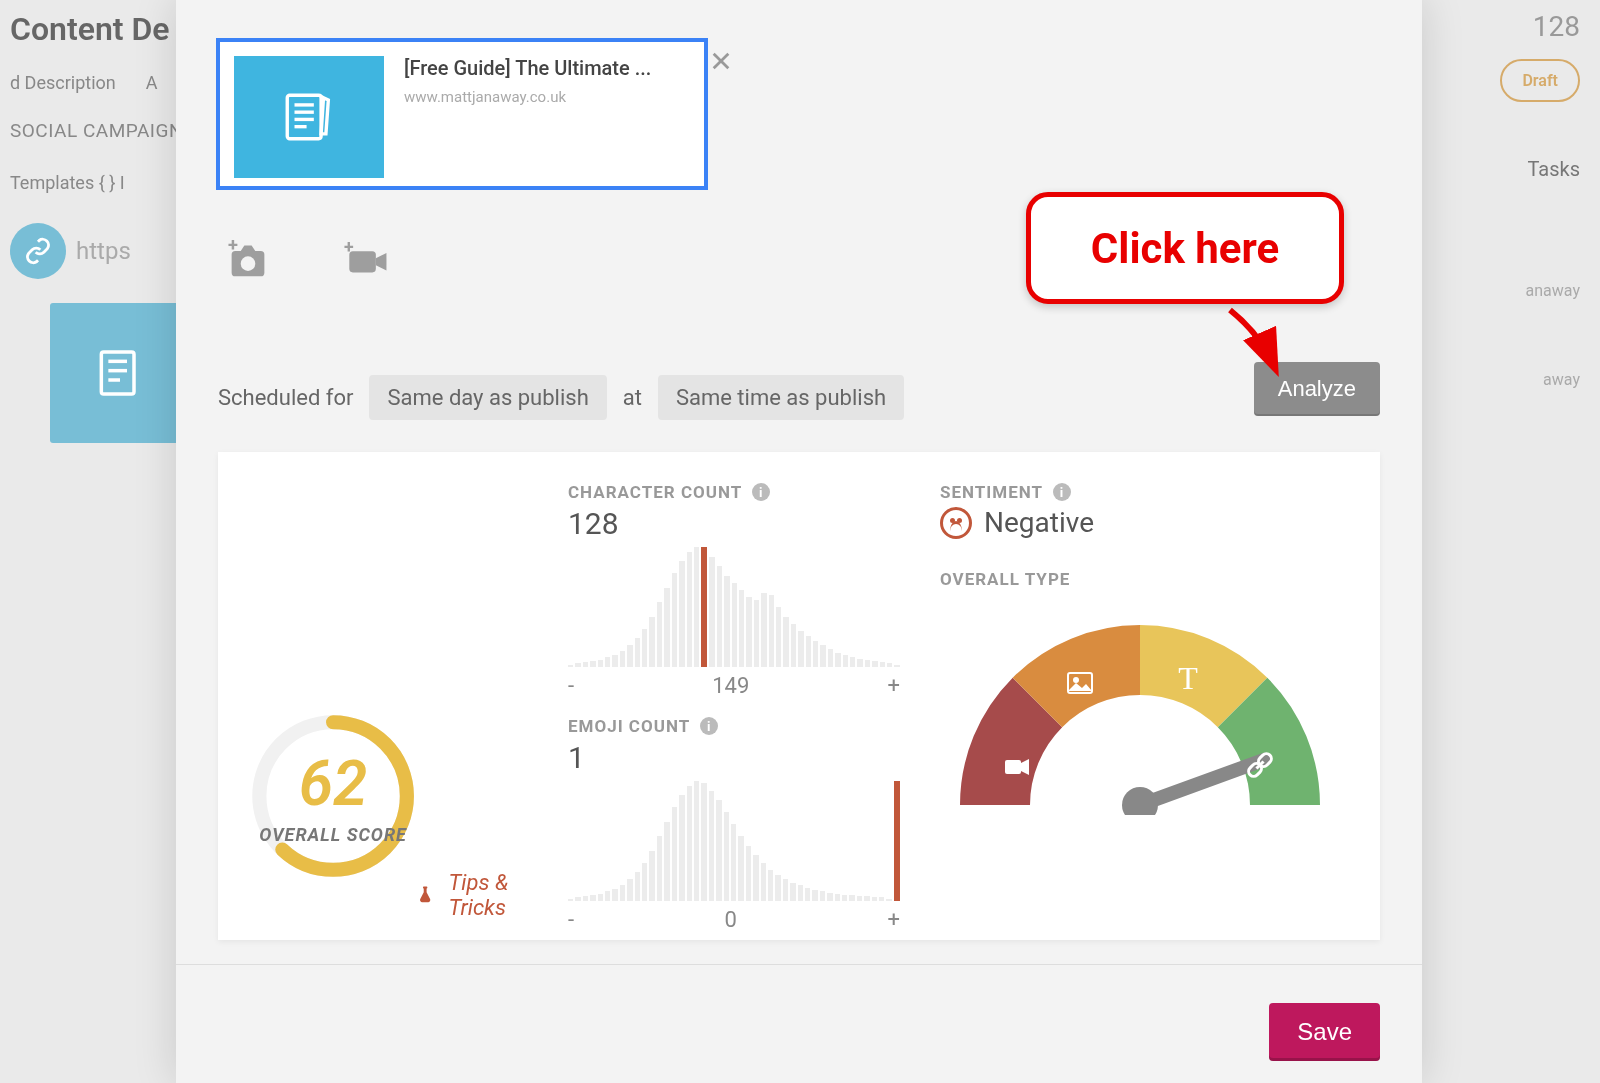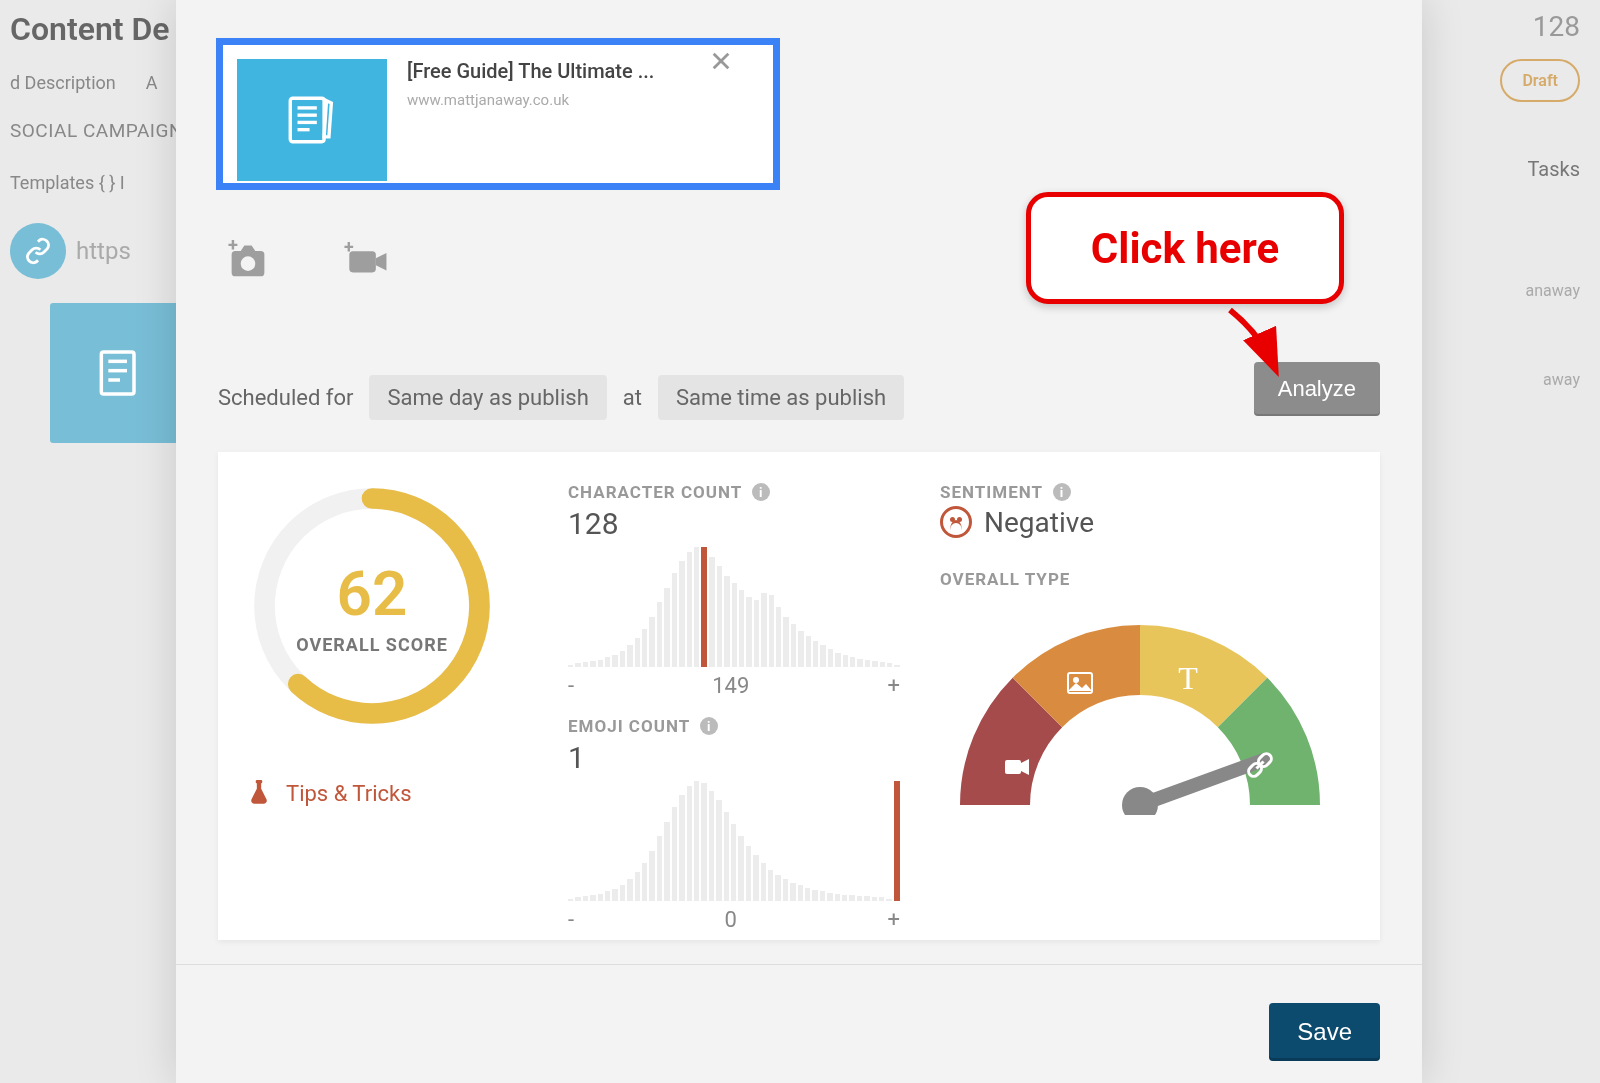--- a/index.html
+++ b/index.html
@@ -38,24 +38,24 @@
   top: 0;
   width: 1246px;
   height: 1083px;
   background: #f3f3f3;
   box-shadow: 0 0 40px rgba(0,0,0,.15);
 }
 .preview-card {
   position: absolute;
   left: 40px;
   top: 38px;
-  width: 564px;
+  width: 492px;
   height: 152px;
   background: #fff;
-  border: 7px solid #3b82f6;
+  border: 4px solid #3b82f6;
   display: flex;
   padding: 14px;
   gap: 20px;
 }
 .preview-thumb {
   width: 150px; height: 122px;
   background: #3fb5e0;
   display:flex;align-items:center;justify-content:center;color:#fff;
 }
 .preview-texts { flex:1; color:#444; }
@@ -86,21 +86,21 @@
 }
 
 .analysis-panel {
   position:absolute; left:42px; right:42px; top:452px; height:488px;
   background:#fff;
   display:flex;
   padding: 30px 30px 20px 30px;
   gap: 40px;
   box-shadow: 0 2px 6px rgba(0,0,0,0.06);
 }
-.score-col { width: 280px; display:flex; flex-direction:column; align-items:flex-start; }
+.score-col { width: 280px; display:flex; flex-direction:row; align-items:flex-end;font-style:italic; }
 .score-ring {
   width: 248px; height:248px; position:relative;
 }
 .score-ring svg { width:100%; height:100%; transform: rotate(-90deg);}
 .score-center { position:absolute; inset:0; display:flex; flex-direction:column; align-items:center; justify-content:center;}
 .score-num { font-size:62px; font-weight:600; color:#e8bd47; }
 .score-label { font-size:18px; font-weight:700; letter-spacing:1px; color:#777; margin-top:4px;}
 .tips-row { margin-top:50px; display:flex; align-items:center; gap:16px; color:#c1573a; font-size:22px; cursor:pointer;}
 
 .hist-col { flex:1; display:flex; flex-direction:column; gap:10px;}
@@ -111,32 +111,32 @@
 .hist {
   position:relative; height:120px; margin-top:6px;
   display:flex; align-items:flex-end; gap:2px;
 }
 .hist .bar { flex:1; background:#ececec; }
 .hist .marker { width:6px; background:#c1573a; height:100%; }
 .hist-axis { display:flex; justify-content:space-between; color:#888; font-size:22px; margin-top:6px;}
 .hist-axis .mid { flex:1; text-align:center;}
 
 .right-col { width: 410px; display:flex; flex-direction:column; gap:12px;}
-.sentiment-val { display:flex; align-items:flex-start; gap:12px; font-size:28px; color:#555; margin-top:4px;}
+.sentiment-val { display:flex; align-items:center; gap:12px; font-size:28px; color:#555; margin-top:4px;}
 .face-neg { width:32px; height:32px; border:3px solid #c1573a; border-radius:50%; position:relative; display:inline-block;}
 .face-neg::before, .face-neg::after { content:''; position:absolute; width:5px; height:5px; background:#c1573a; border-radius:50%; top:8px;}
 .face-neg::before { left:7px;}
 .face-neg::after { right:7px;}
 .face-neg .mouth { position:absolute; left:7px; right:7px; bottom:5px; height:10px; border-top:3px solid #c1573a; border-radius:50% 50% 0 0 / 100% 100% 0 0;}
 .msgtype-val { font-size:28px; color:#555;}
 .gauge-wrap { position:relative; width:400px; height:220px; margin-top:6px;}
 
 .save-btn {
   position:absolute; right:42px; bottom:22px;
-  background:#0c4a6e; color:#fff; border:none; padding:15px 28px; font-size:24px; border-radius:4px; cursor:pointer;
+  background:#be185d; color:#fff; border:none; padding:15px 28px; font-size:24px; border-radius:4px; cursor:pointer;
   box-shadow: inset 0 -3px 0 rgba(0,0,0,.2);
 }
 .modal-divider { position:absolute; left:0; right:0; top:964px; height:1px; background:#ddd;}
 
 .callout {
   position:absolute;
   left:1026px; top:192px;
   width:318px; height:112px;
   background:#fff; border:5px solid #e80000; border-radius:22px;
   display:flex;align-items:center;justify-content:center;

